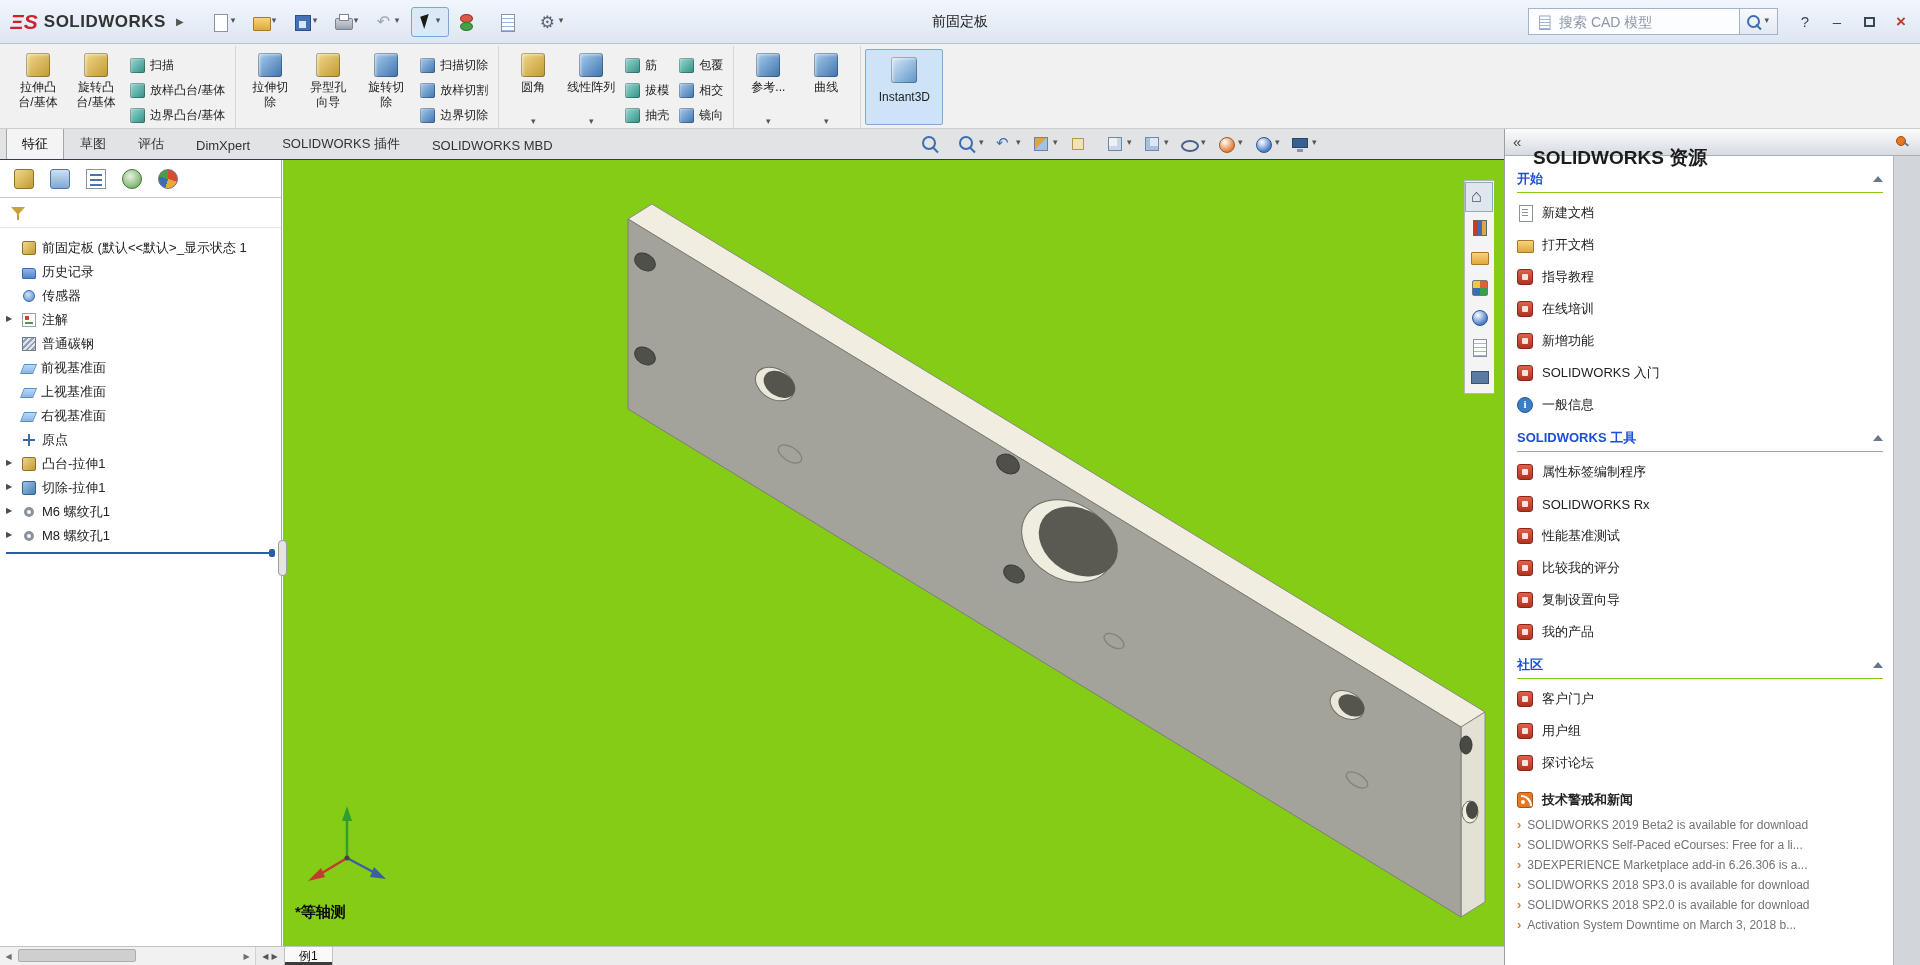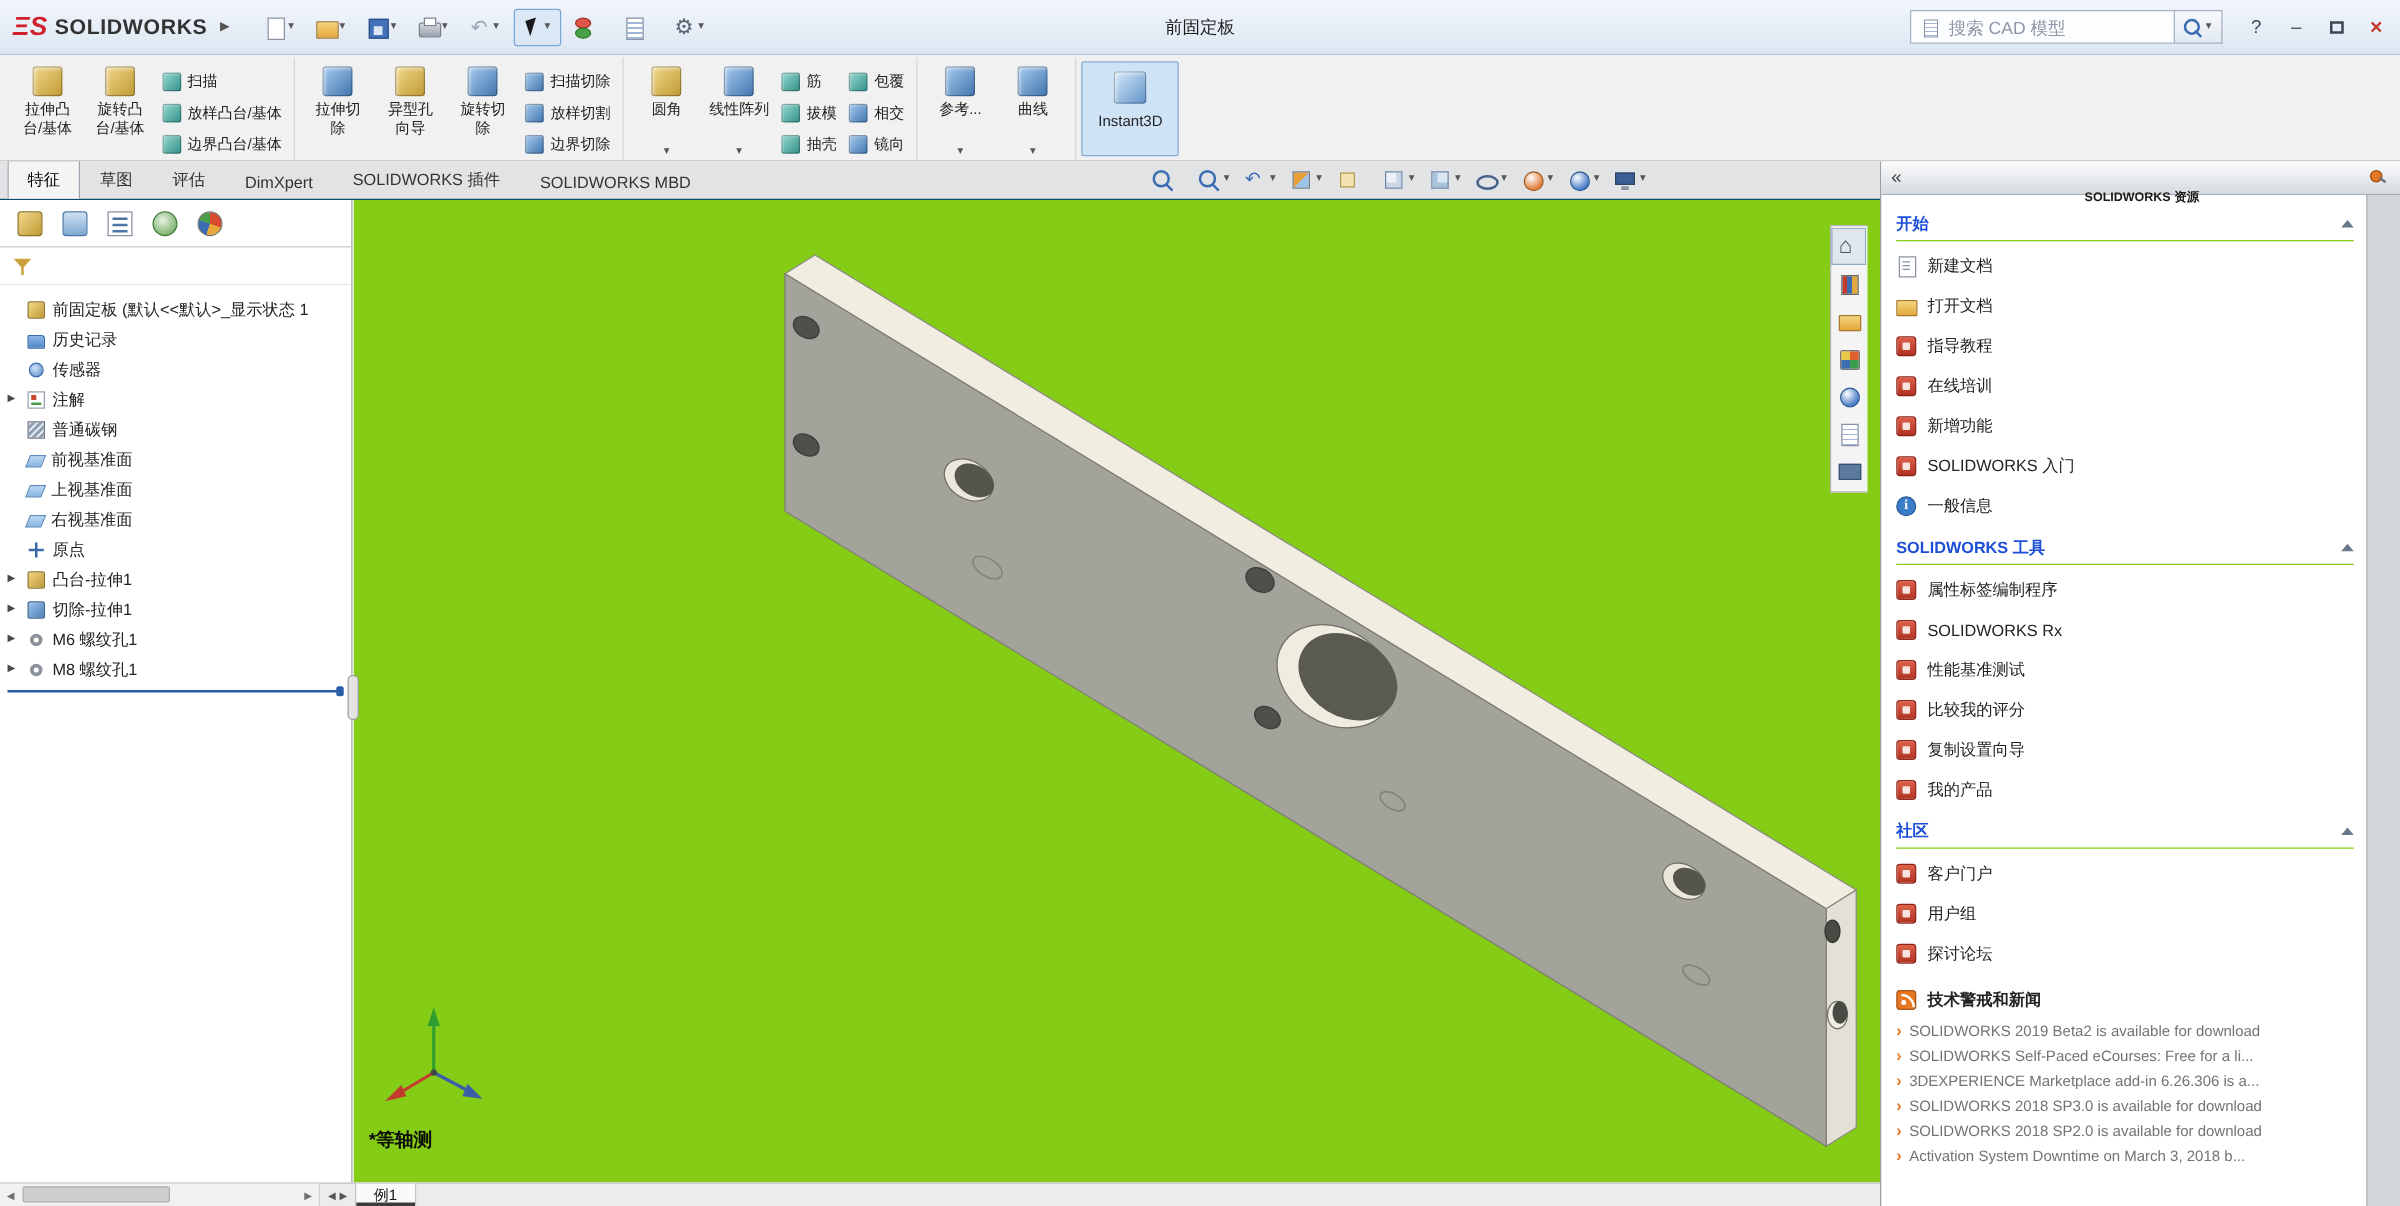--- a/index.html
+++ b/index.html
@@ -163,21 +163,21 @@
   .tp-props::before { content:""; position:absolute; left:3px; top:1px; width:12px; height:16px; border:1px solid #8a93a2;
     background:repeating-linear-gradient(#fff 0 3px,#9fb6d8 3px 4px); }
   .tp-monitor::before { content:""; position:absolute; left:1px; top:3px; width:16px; height:11px; background:#5a7aa0; border:1px solid #3a5070; }
 
   
   .sidebar { position:absolute; left:1504px; top:128px; width:416px; bottom:0; background:#fff;
     border-left:1px solid #9aa0a6; z-index:7; }
   .sb-header { height:28px; background:linear-gradient(#fdfdfd,#d6dbe1); border-bottom:1px solid #a8aeb6;
     display:flex; align-items:center; padding:0 8px; }
   .sb-collapse { font-size:15px; color:#444; width:20px; }
-  .sb-title { flex:1; text-align:center; font-weight:bold; font-size:10px; color:#1c1c1c;margin-top:32px; }
+  .sb-title { flex:1; font-weight:bold; font-size:19px; color:#1c1c1c;margin-top:32px; }
   .pin { width:16px; height:16px; position:relative; margin-right:2px; }
   .pin::before { content:""; position:absolute; left:2px; top:2px; width:8px; height:8px; border-radius:50%; background:#e87722; border:1px solid #9e4e10; }
   .pin::after { content:""; position:absolute; left:9px; top:9px; width:6px; height:2px; background:#6b7280; transform:rotate(35deg); }
   .sb-scrollstrip { position:absolute; right:0; top:28px; bottom:0; width:27px; background:#d2d5d9; border-left:1px solid #b0b4ba; }
   .sb-body { position:absolute; left:0; right:27px; top:28px; bottom:0; overflow:hidden; padding:6px 10px 0 12px; }
   .sb-sec-h { display:flex; align-items:center; margin:8px 0 4px; padding-bottom:4px; border-bottom:1px solid #84cc16;
     color:#1d4ed8; font-weight:bold; font-size:13px; }
   .chev-up { margin-left:auto; width:0; height:0; border-left:5px solid transparent; border-right:5px solid transparent; border-bottom:6px solid #68788c; }
   .sb-item { display:flex; align-items:center; gap:9px; height:32px; font-size:13px; color:#222; white-space:nowrap; }
   .si { width:16px; height:16px; position:relative; flex:none; }

